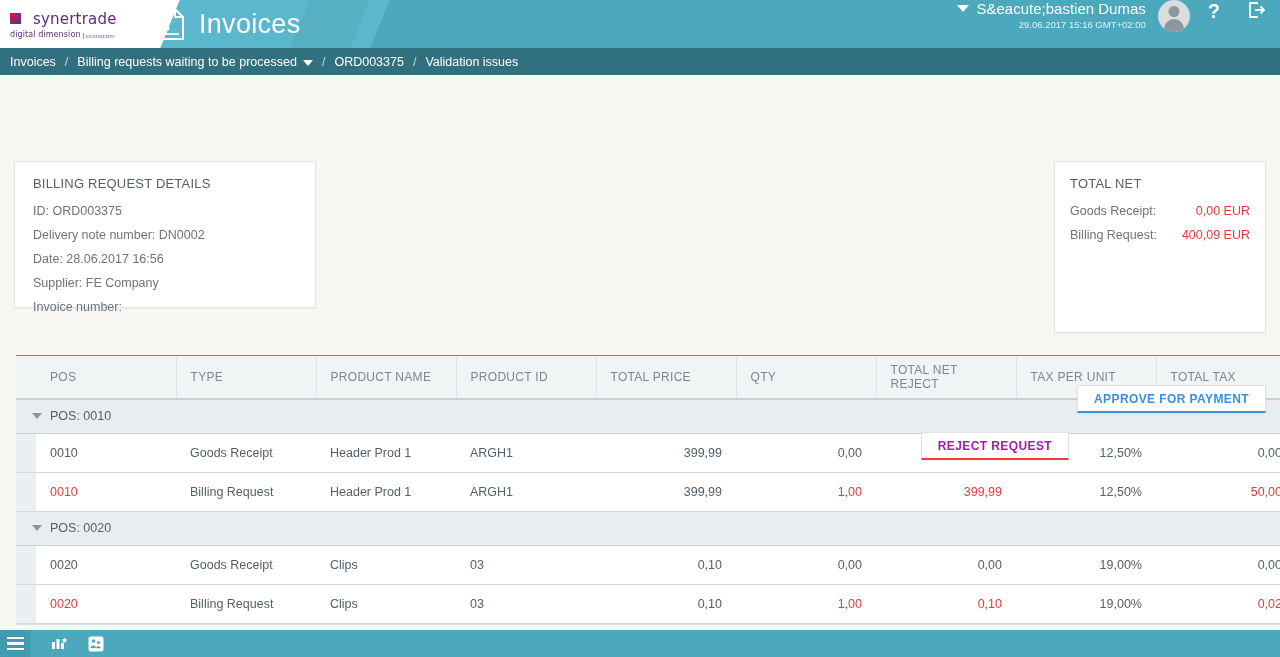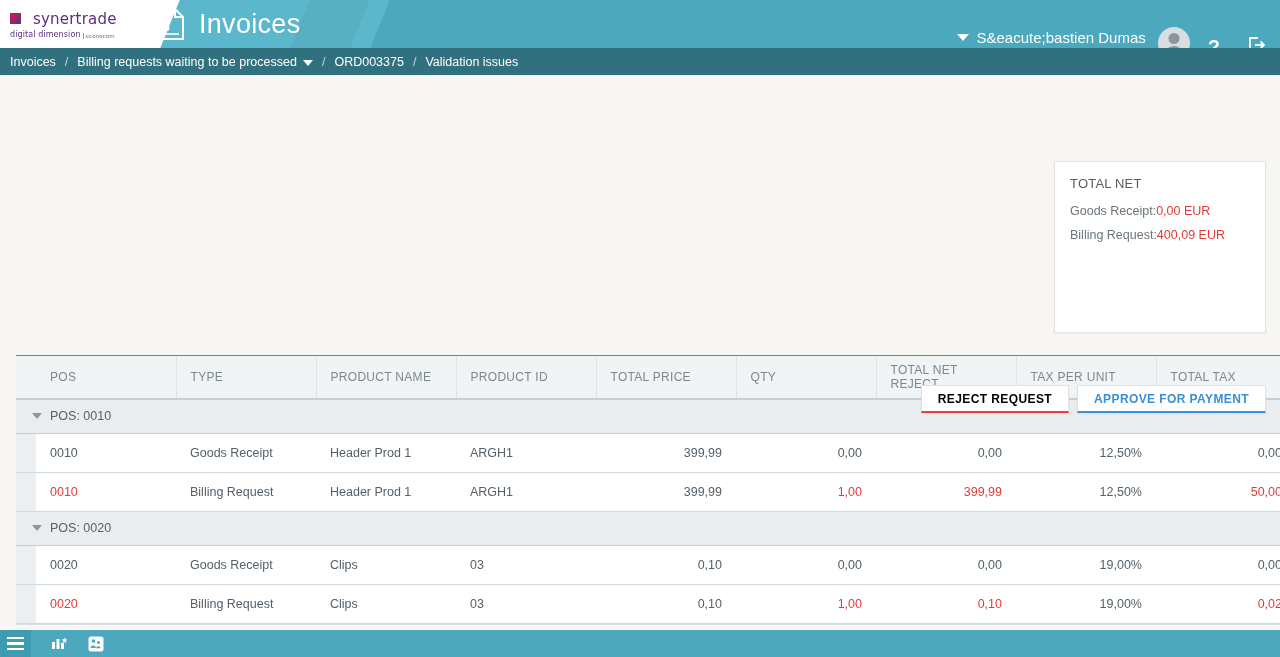--- a/index.html
+++ b/index.html
@@ -75,21 +75,21 @@
   }
   .slant-shade {
     position: absolute; left: 300px; top: 0;
     width: 60px; height: 48px;
     background: rgba(0,0,0,0.045);
     transform: skewX(-22deg); z-index: 1;
   }
 
   .header-right {
     position: absolute; right: 0; top: 0; height: 59px;
-    display: flex; align-items: flex-end; gap: 0; z-index: 5;
+    display: flex; align-items: flex-start; gap: 0; z-index: 5;
   }
   .user-block {
     display: flex; flex-direction: column; align-items: flex-end;
     margin-right: 12px; cursor: pointer;
   }
   .user-name {
     font-size: 15px; color: #ffffff;
     display: flex; align-items: center; gap: 8px;
   }
   .caret-down {
@@ -148,21 +148,21 @@
 
   .card-title {
     font-size: 13px; color: #555f66; margin-bottom: 13px;
     letter-spacing: .2px;
   }
   .card-line {
     font-size: 12.5px; color: #6b757c; margin-bottom: 10px;
     white-space: nowrap;
   }
   .tot-row {
-    display: flex; justify-content: flex-start; align-items: baseline;
+    display: flex; justify-content: space-between; align-items: baseline;
     font-size: 12.5px; margin-bottom: 10px;
   }
   .tot-label { color: #6b757c; }
   .tot-value { color: #e03b3b; }
 
   
   .table-wrap {
     position: absolute; left: 16px; top: 280px; width: 1280px;
     background: #ec4899;
     border-top: 1px solid #0ea5e9;
@@ -209,21 +209,21 @@
     position: absolute; right: 14px; top: 310px;
     display: flex; gap: 8px;
   }
   .btn {
     height: 28px; padding: 0 16px;
     background: #ffffff; border: 1px solid #e3e1dd;
     font-size: 12px; font-weight: bold; letter-spacing: .4px;
     cursor: pointer; display: flex; align-items: center;
     box-shadow: 0 1px 2px rgba(0,0,0,0.05);
   }
-  .btn-reject { color: #000000; border-bottom: 2px solid #e8413c; }
+  .btn-reject { color: #a21caf; border-bottom: 2px solid #e8413c; margin-top: 47px; }
   .btn-approve { color: #3a8fd8; border-bottom: 2px solid #3a8fd8; }
 
   
   .footer {
     position: absolute; left: 0; bottom: 0;
     width: 1280px; height: 27px;
     background: #4ba8bd;
     display: flex; align-items: center;
   }
   .foot-menu {
@@ -301,20 +301,28 @@
   <span class="bc-sep">/</span>
   <span class="bc-item"><span>Billing requests waiting to be processed</span><span class="bc-caret"></span></span>
   <span class="bc-sep">/</span>
   <span class="bc-item">ORD003375</span>
   <span class="bc-sep">/</span>
   <span class="bc-item static">Validation issues</span>
 </div>
 
 <div class="content">
 
+  <div class="card details-card">
+    <div class="card-title">BILLING REQUEST DETAILS</div>
+    <div class="card-line">ID: ORD003375</div>
+    <div class="card-line">Delivery note number: DN0002</div>
+    <div class="card-line">Date: 28.06.2017 16:56</div>
+    <div class="card-line">Supplier: FE Company</div>
+    <div class="card-line">Invoice number:</div>
+  </div>
 
   <div class="card totals-card">
     <div class="card-title">TOTAL NET</div>
     <div class="tot-row">
       <span class="tot-label">Goods Receipt:</span>
       <span class="tot-value">0,00 EUR</span>
     </div>
     <div class="tot-row">
       <span class="tot-label">Billing Request:</span>
       <span class="tot-value">400,09 EUR</span>

